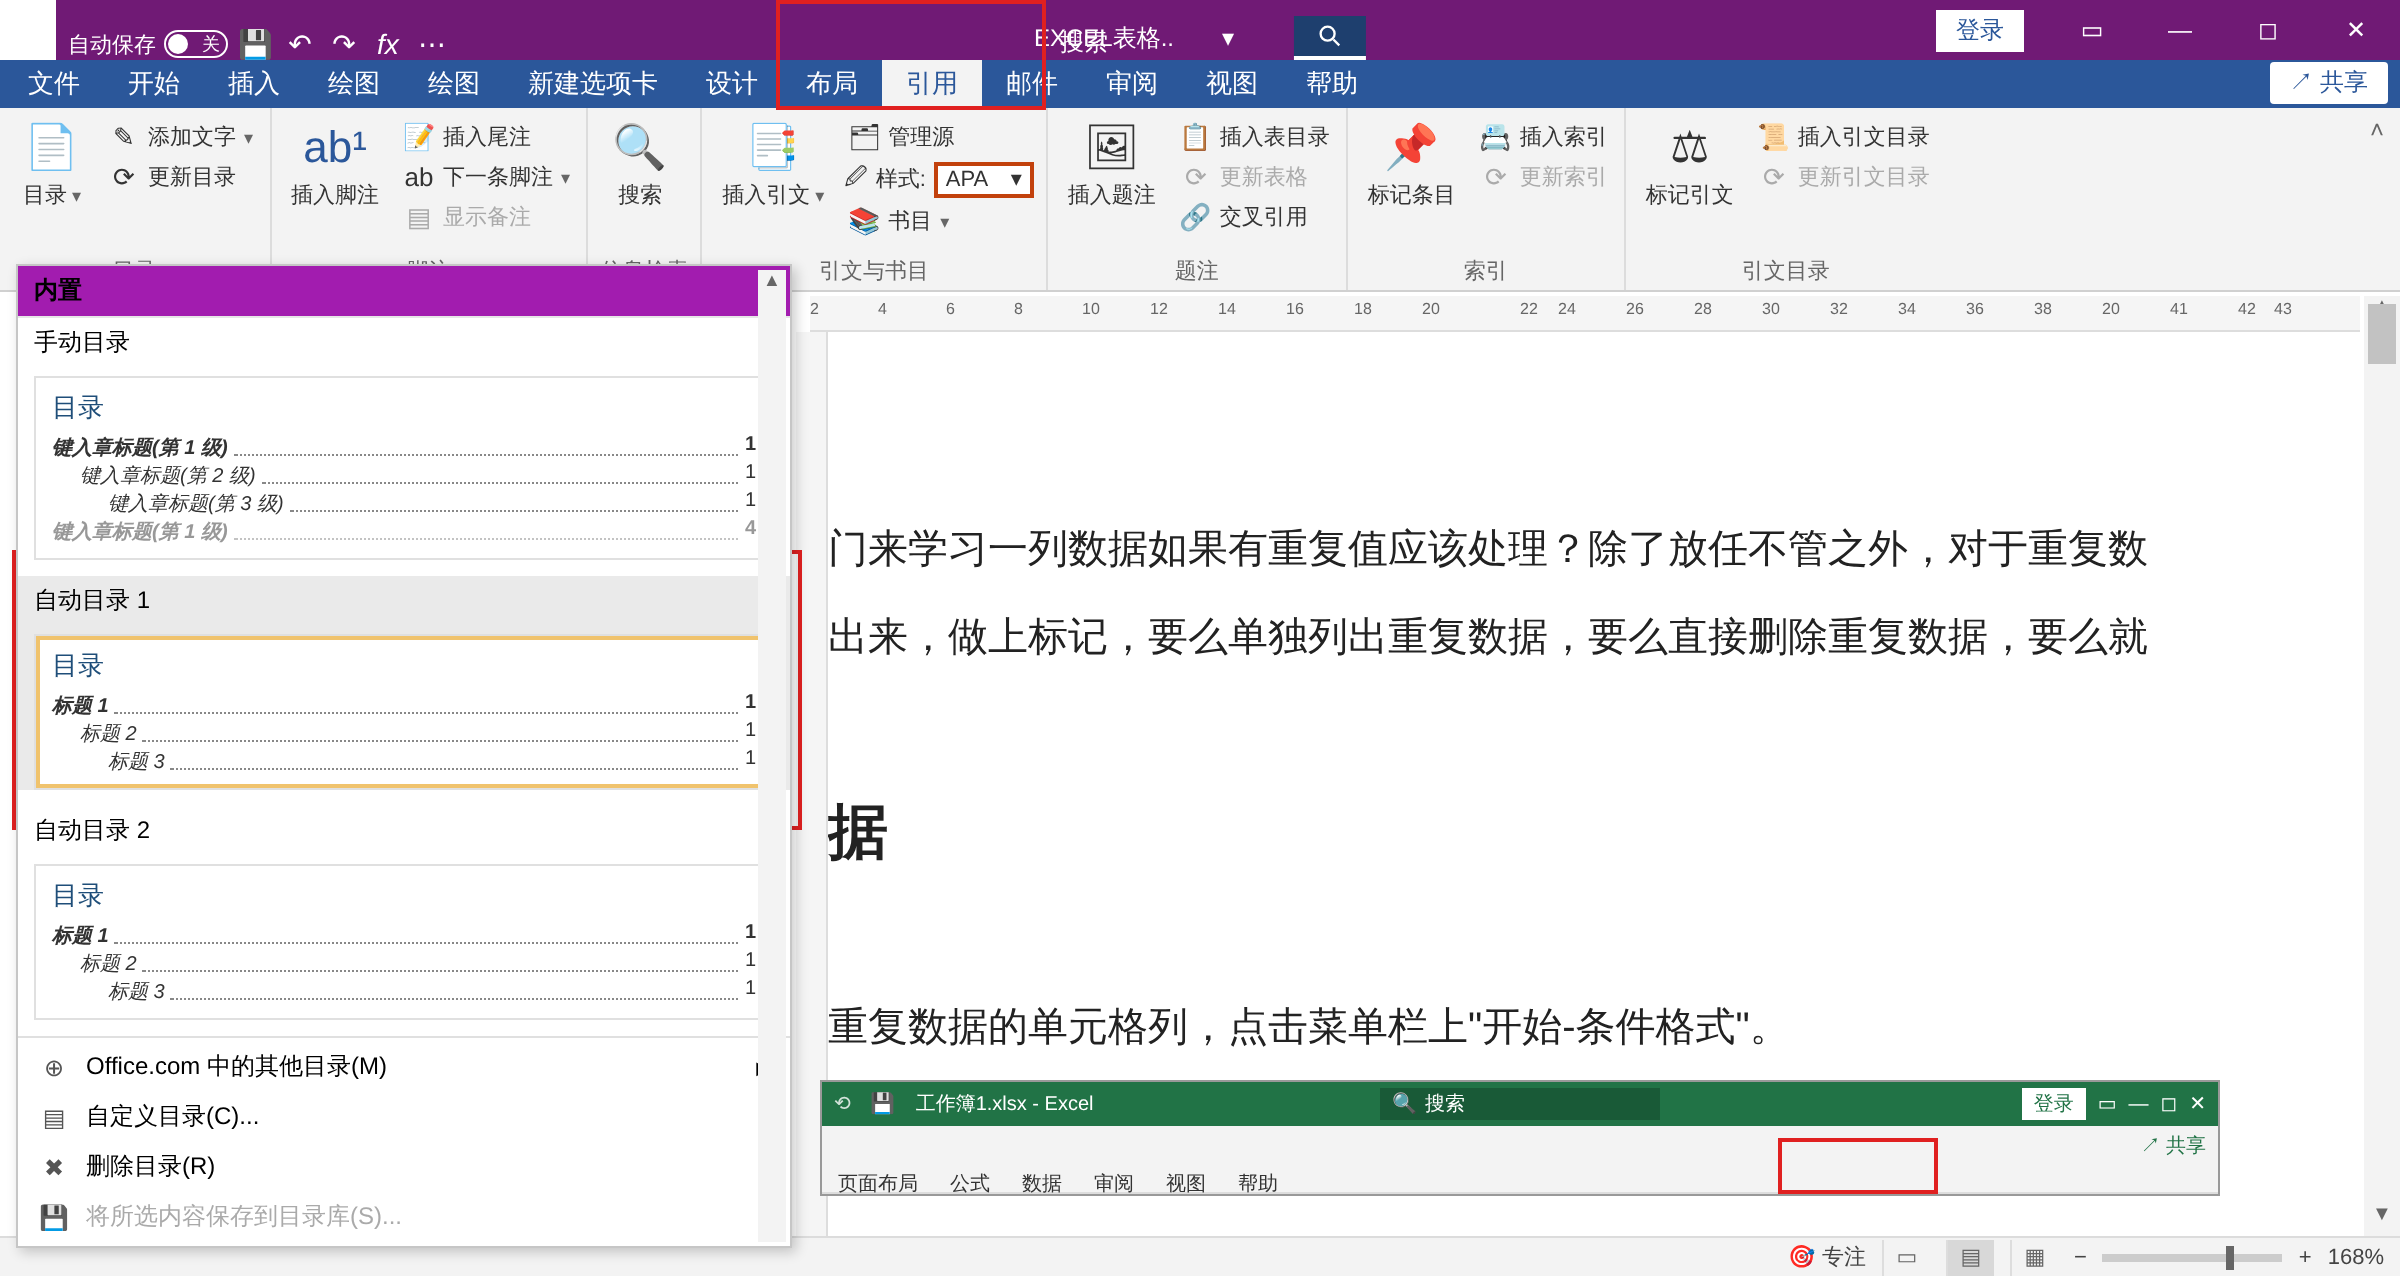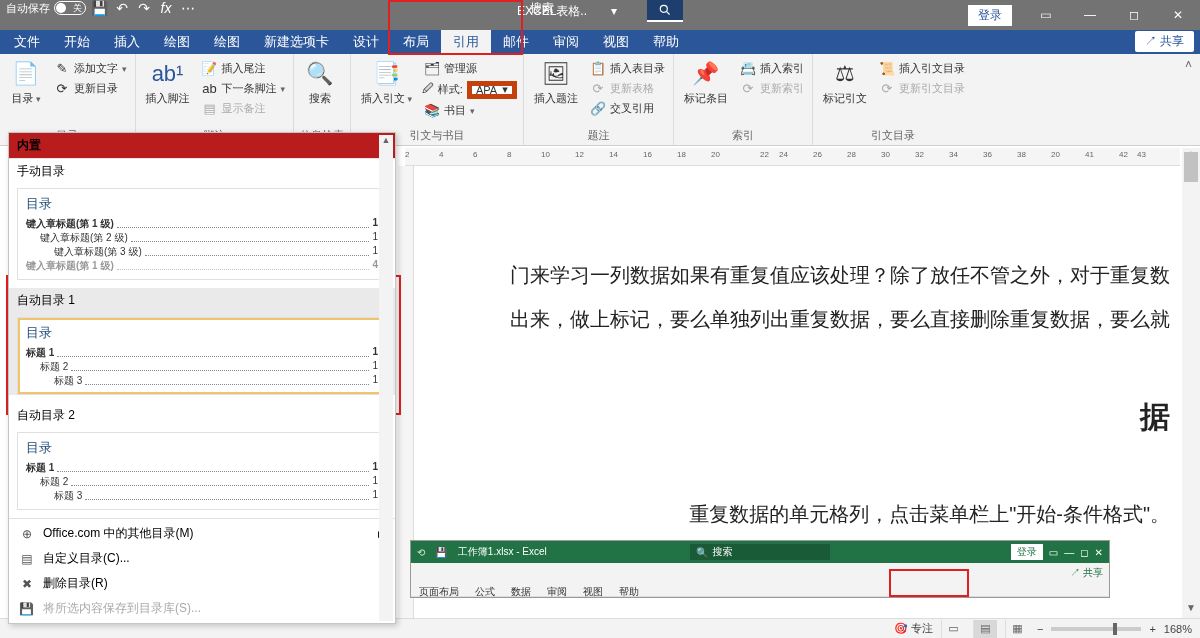--- a/index.html
+++ b/index.html
@@ -1,19 +1,19 @@
 <!DOCTYPE html>
 <html><head>
 <meta charset="utf-8">
 <style>
   * { margin: 0; padding: 0; box-sizing: border-box; font-family: "Microsoft YaHei", "Segoe UI", sans-serif; }
   body { background: #fff; width: 1200px; height: 638px; overflow: hidden; position: relative; }
 
   
-  .titlebar { background: #737373; height: 30px; display: flex; align-items: flex-start; color: #fff; font-size: 12px; }
+  .titlebar { background: #701a75; height: 30px; display: flex; align-items: flex-end; color: #fff; font-size: 12px; margin-left: 28px; }
   .qat { display: flex; align-items: center; gap: 6px; padding: 0 6px; }
   .autosave { display:flex; align-items:center; gap:4px; font-size:11px; }
   .autosave-toggle { width: 32px; height: 14px; border:1px solid #fff; border-radius:7px; position:relative; font-size:9px; display:flex; align-items:center; justify-content:flex-end; padding-right:3px; }
   .autosave-toggle::before { content:""; width:10px; height:10px; background:#fff; border-radius:50%; position:absolute; left:1px; top:1px; }
   .qat .icon { width:16px; height:16px; display:flex; align-items:center; justify-content:center; font-size:14px; }
   .doc-title { position:absolute; left:50%; transform:translateX(-50%); font-size:12px; display:flex; align-items:center; gap:24px;}
   .title-rightcluster { display:flex; gap:30px; align-items:center;}
   .title-search { width:36px; height:22px; background:#1e3f6e; display:flex; align-items:center; justify-content:center; border-bottom:2px solid #fff;}
   .title-extra { position:absolute; left:530px; font-size:12px; color:#fff;}
   .winbtns { margin-left:auto; display:flex; align-items:center; gap:0; }
@@ -36,49 +36,49 @@
   .group-label { text-align:center; font-size:11px; color:#666; padding:2px 0; }
   .bigbtn { display:flex; flex-direction:column; align-items:center; gap:2px; padding:2px 4px; min-width:40px;}
   .bigbtn .ic { font-size:22px; height:32px; display:flex; align-items:center; justify-content:center;}
   .bigbtn .lbl { font-size:11px; line-height:1.1; text-align:center;}
   .stack { display:flex; flex-direction:column; gap:3px; justify-content:flex-start; padding-top:4px;}
   .smallbtn { display:flex; align-items:center; gap:4px; font-size:11px; white-space:nowrap; padding:1px 2px;}
   .smallbtn .ic { width:16px; text-align:center; font-size:13px;}
   .disabled { color:#aaa; }
   .dd-arrow::after { content:" ▾"; font-size:9px; color:#666;}
   .style-select { display:flex; align-items:center; gap:4px; font-size:11px;}
-  .style-select .sel { border:5px solid #c2410c; background:#fff; padding:0 4px; height:18px; display:flex; align-items:center; min-width:50px; justify-content:space-between;}
+  .style-select .sel { border:2px solid #c2410c; background:#fff; padding:0 4px; height:18px; display:flex; align-items:center; min-width:50px; justify-content:space-between;}
 
   
   .toc-panel { position:absolute; left:8px; top:132px; width:388px; background:#fff; border:1px solid #c6c6c6; box-shadow:2px 2px 6px rgba(0,0,0,.2); font-size:12px; z-index:10; }
-  .toc-section-hdr { background:#b91c1c; font-weight:bold; padding:4px 8px; font-size:12px; border-bottom:1px solid #e6e6e6;}
+  .toc-section-hdr { background:#a21caf; font-weight:bold; padding:4px 8px; font-size:12px; border-bottom:1px solid #e6e6e6;}
   .toc-item-hdr { padding:4px 8px; font-size:12px; background:#fff;}
   .toc-preview { margin:4px 8px 8px 8px; border:1px solid #e0e0e0; background:#fff; padding:6px 8px; font-size:11px;}
   .toc-preview.hl { box-shadow:0 0 0 2px #f0c36d inset;}
   .toc-preview .pvtitle { color:#1f4e79; font-size:13px; margin-bottom:4px;}
   .tocline { display:flex; font-size:10px; color:#333;}
-  .tocline .t { flex:0 0 auto;}
+  .tocline .t { flex:0 0 auto;font-style:italic;}
   .tocline .dots { flex:1; border-bottom:1px dotted #888; margin:0 3px 3px 3px;}
   .tocline .pg { flex:0 0 auto;}
   .tocline.l1 { margin-left:0; font-weight:bold;}
   .tocline.l2 { margin-left:14px;}
   .tocline.l3 { margin-left:28px;}
   .auto1-block { background:#eaeaea; }
   .toc-menu { border-top:1px solid #e0e0e0; padding:2px 0;}
   .toc-menu-item { display:flex; align-items:center; gap:8px; padding:4px 10px;}
   .toc-menu-item .ic { width:16px; text-align:center; color:#555;}
   .toc-menu-item.disabled { color:#aaa; }
 
   
   .ruler { position:absolute; left:405px; right:20px; top:148px; height:18px; background:#f5f5f5; border-bottom:1px solid #ddd; font-size:8px; color:#666; overflow:hidden; display:flex; align-items:center;}
   .ruler-vert { position:absolute; left:398px; top:166px; width:16px; bottom:20px; background:#f5f5f5; border-right:1px solid #ddd;}
   .ruler .num { position:absolute; top:2px;}
 
   
-  .doc-area { position:absolute; left:414px; top:166px; right:20px; bottom:20px; background:#fff; overflow:hidden; font-size:20px; line-height:1.9; padding:90px 10px 0 0; color:#222; font-family:"SimSun","宋体",serif;text-align:right;}
+  .doc-area { position:absolute; left:414px; top:166px; right:20px; bottom:20px; background:#fff; overflow:hidden; font-size:20px; line-height:1.9; padding:90px 10px 0 0; color:#222; font-family:"SimSun","宋体",serif;}
   .doc-area .para { margin-bottom:6px;}
   .doc-area .heading-frag { font-size:30px; font-weight:bold; margin-top:50px; margin-bottom:50px;}
   .doc-area .p2 { }
   .doc-scroll { position:absolute; right:0; top:148px; width:18px; bottom:20px; background:#f3f3f3;}
   .doc-scroll .thumb { position:absolute; left:2px; right:2px; top:4px; height:30px; background:#c2c2c2;}
   .doc-scroll .arrow { position:absolute; left:0; right:0; height:16px; text-align:center; color:#666; font-size:10px;}
 
   
   .excel-embed { position:absolute; left:410px; top:540px; width:700px; border:1px solid #999;}
   .ex-title { background:#217346; color:#fff; height:22px; display:flex; align-items:center; font-size:10px; padding:0 6px; gap:10px; position:relative;}

